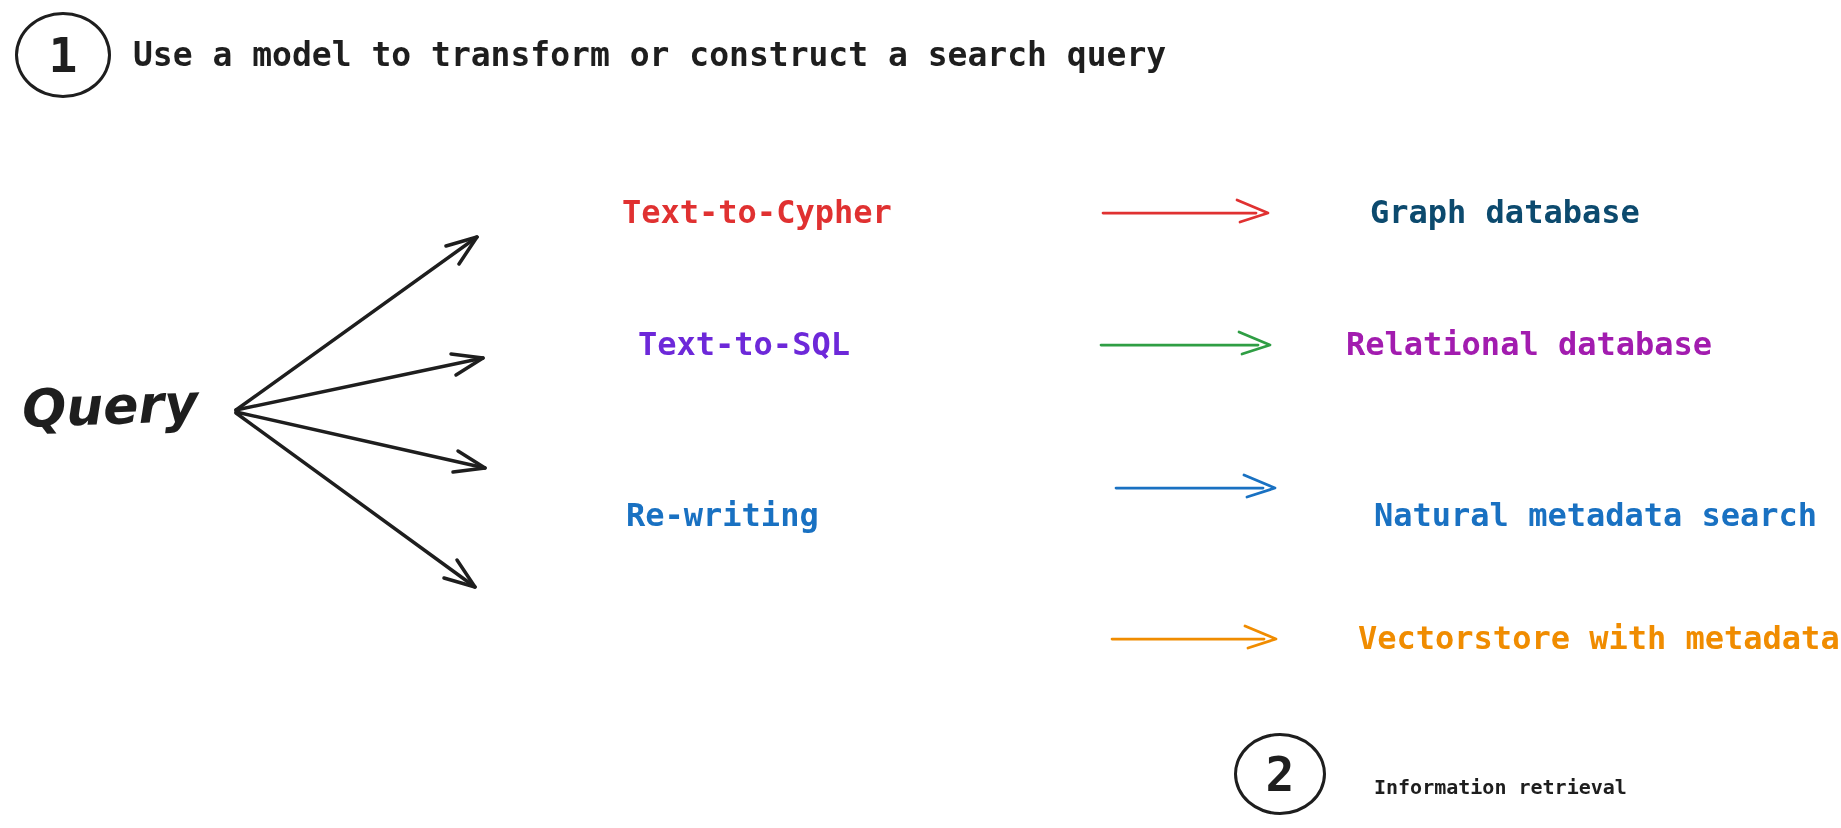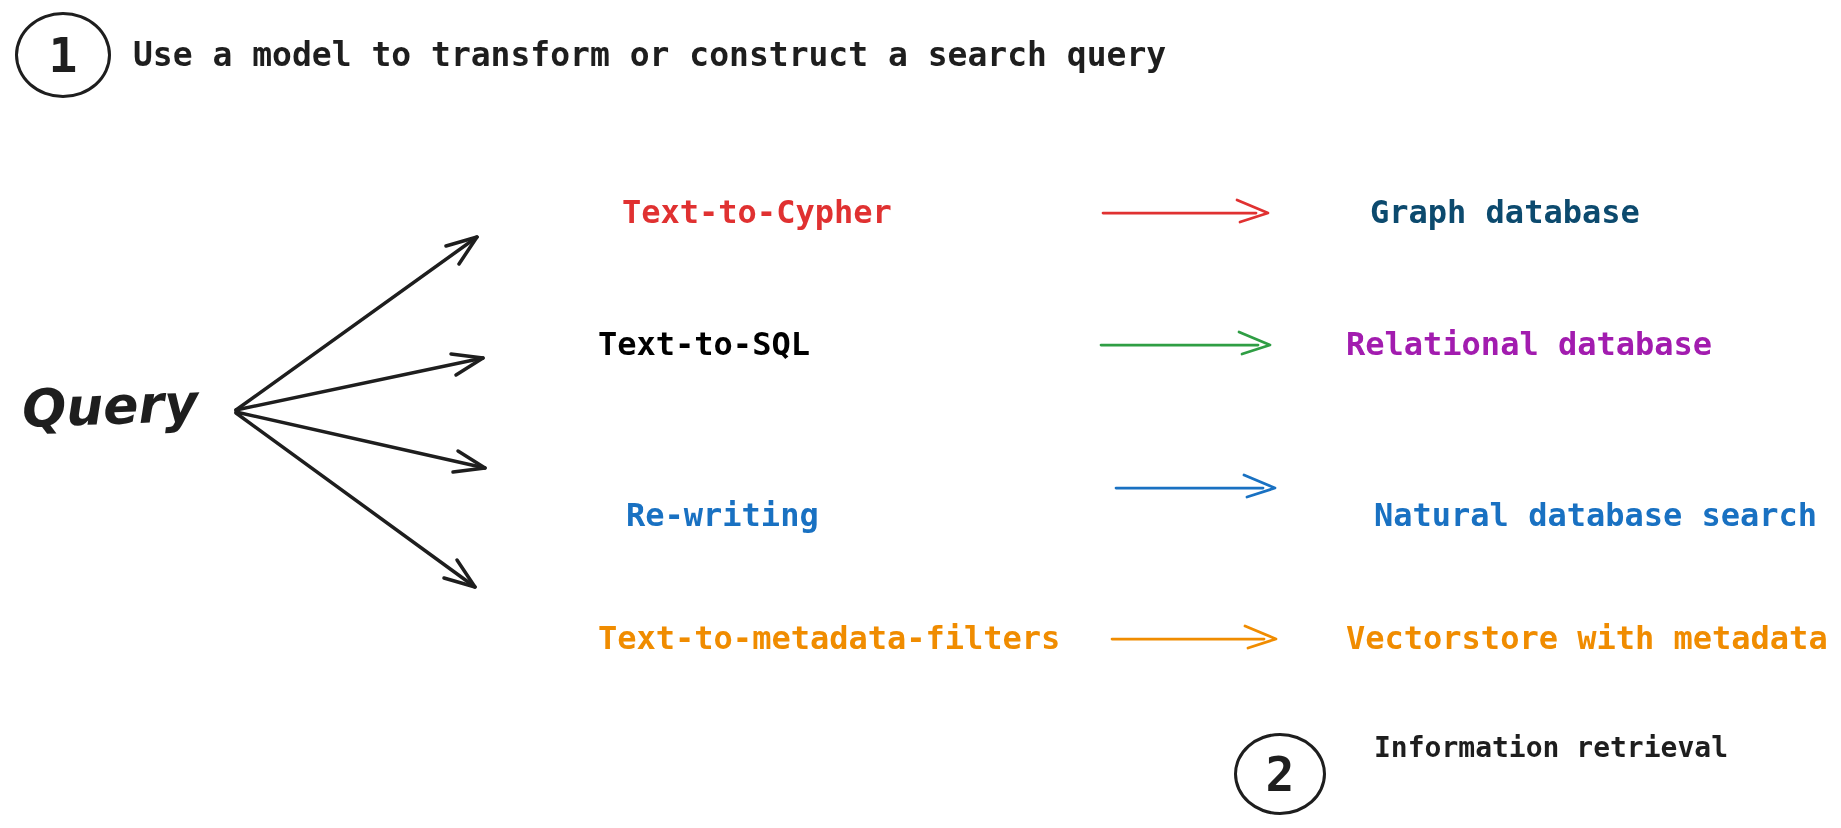--- a/index.html
+++ b/index.html
@@ -120,27 +120,26 @@
     </g>
     <g class="color-stroke" style="color: rgb(240, 140, 0);">
       <line x1="1112" y1="639" x2="1264" y2="639"></line>
       <path d="M1245,626 L1276,639 L1248,648"></path>
     </g>
   </svg>
 
   <div class="row-label method-label row-1" style="color: rgb(224, 49, 49);">Text-to-Cypher</div>
   <div class="row-label target-label row-1" style="color: #0c4a6e; text-align: right;">Graph database</div>
 
-  <div class="row-label method-label row-2" style="color: #000000;">Text-to-SQL</div>
+  <div class="row-label method-label row-2" style="color: #6d28d9; margin-left: 40px;">Text-to-SQL</div>
   <div class="row-label target-label row-2" style="color: #a21caf;">Relational database</div>
 
   <div class="row-label method-label row-3" style="color: rgb(25, 113, 194);">Re-writing</div>
-  <div class="row-label target-label row-3" style="color: rgb(25, 113, 194);">Natural database search</div>
+  <div class="row-label target-label row-3" style="color: rgb(25, 113, 194);">Natural metadata search</div>
 
-  <div class="row-label method-label row-4" style="color: rgb(240, 140, 0);">Text-to-metadata-filters</div>
-  <div class="row-label target-label row-4" style="color: rgb(240, 140, 0);">Vectorstore with metadata</div>
+  <div class="row-label target-label row-4" style="color: rgb(240, 140, 0); margin-left: 12px;">Vectorstore with metadata</div>
 
   <div class="step-circle" style="left:1234px; top:733px; width:92px; height:82px;">
     <span class="step-number">2</span>
   </div>
-  <div class="step-label" style="left:1374px; top:727px; font-size:28px;">Information retrieval</div>
+  <div class="step-label" style="left:1374px; top:766px; font-size:20px;">Information retrieval</div>
 
 </div>
 
 </body></html>

